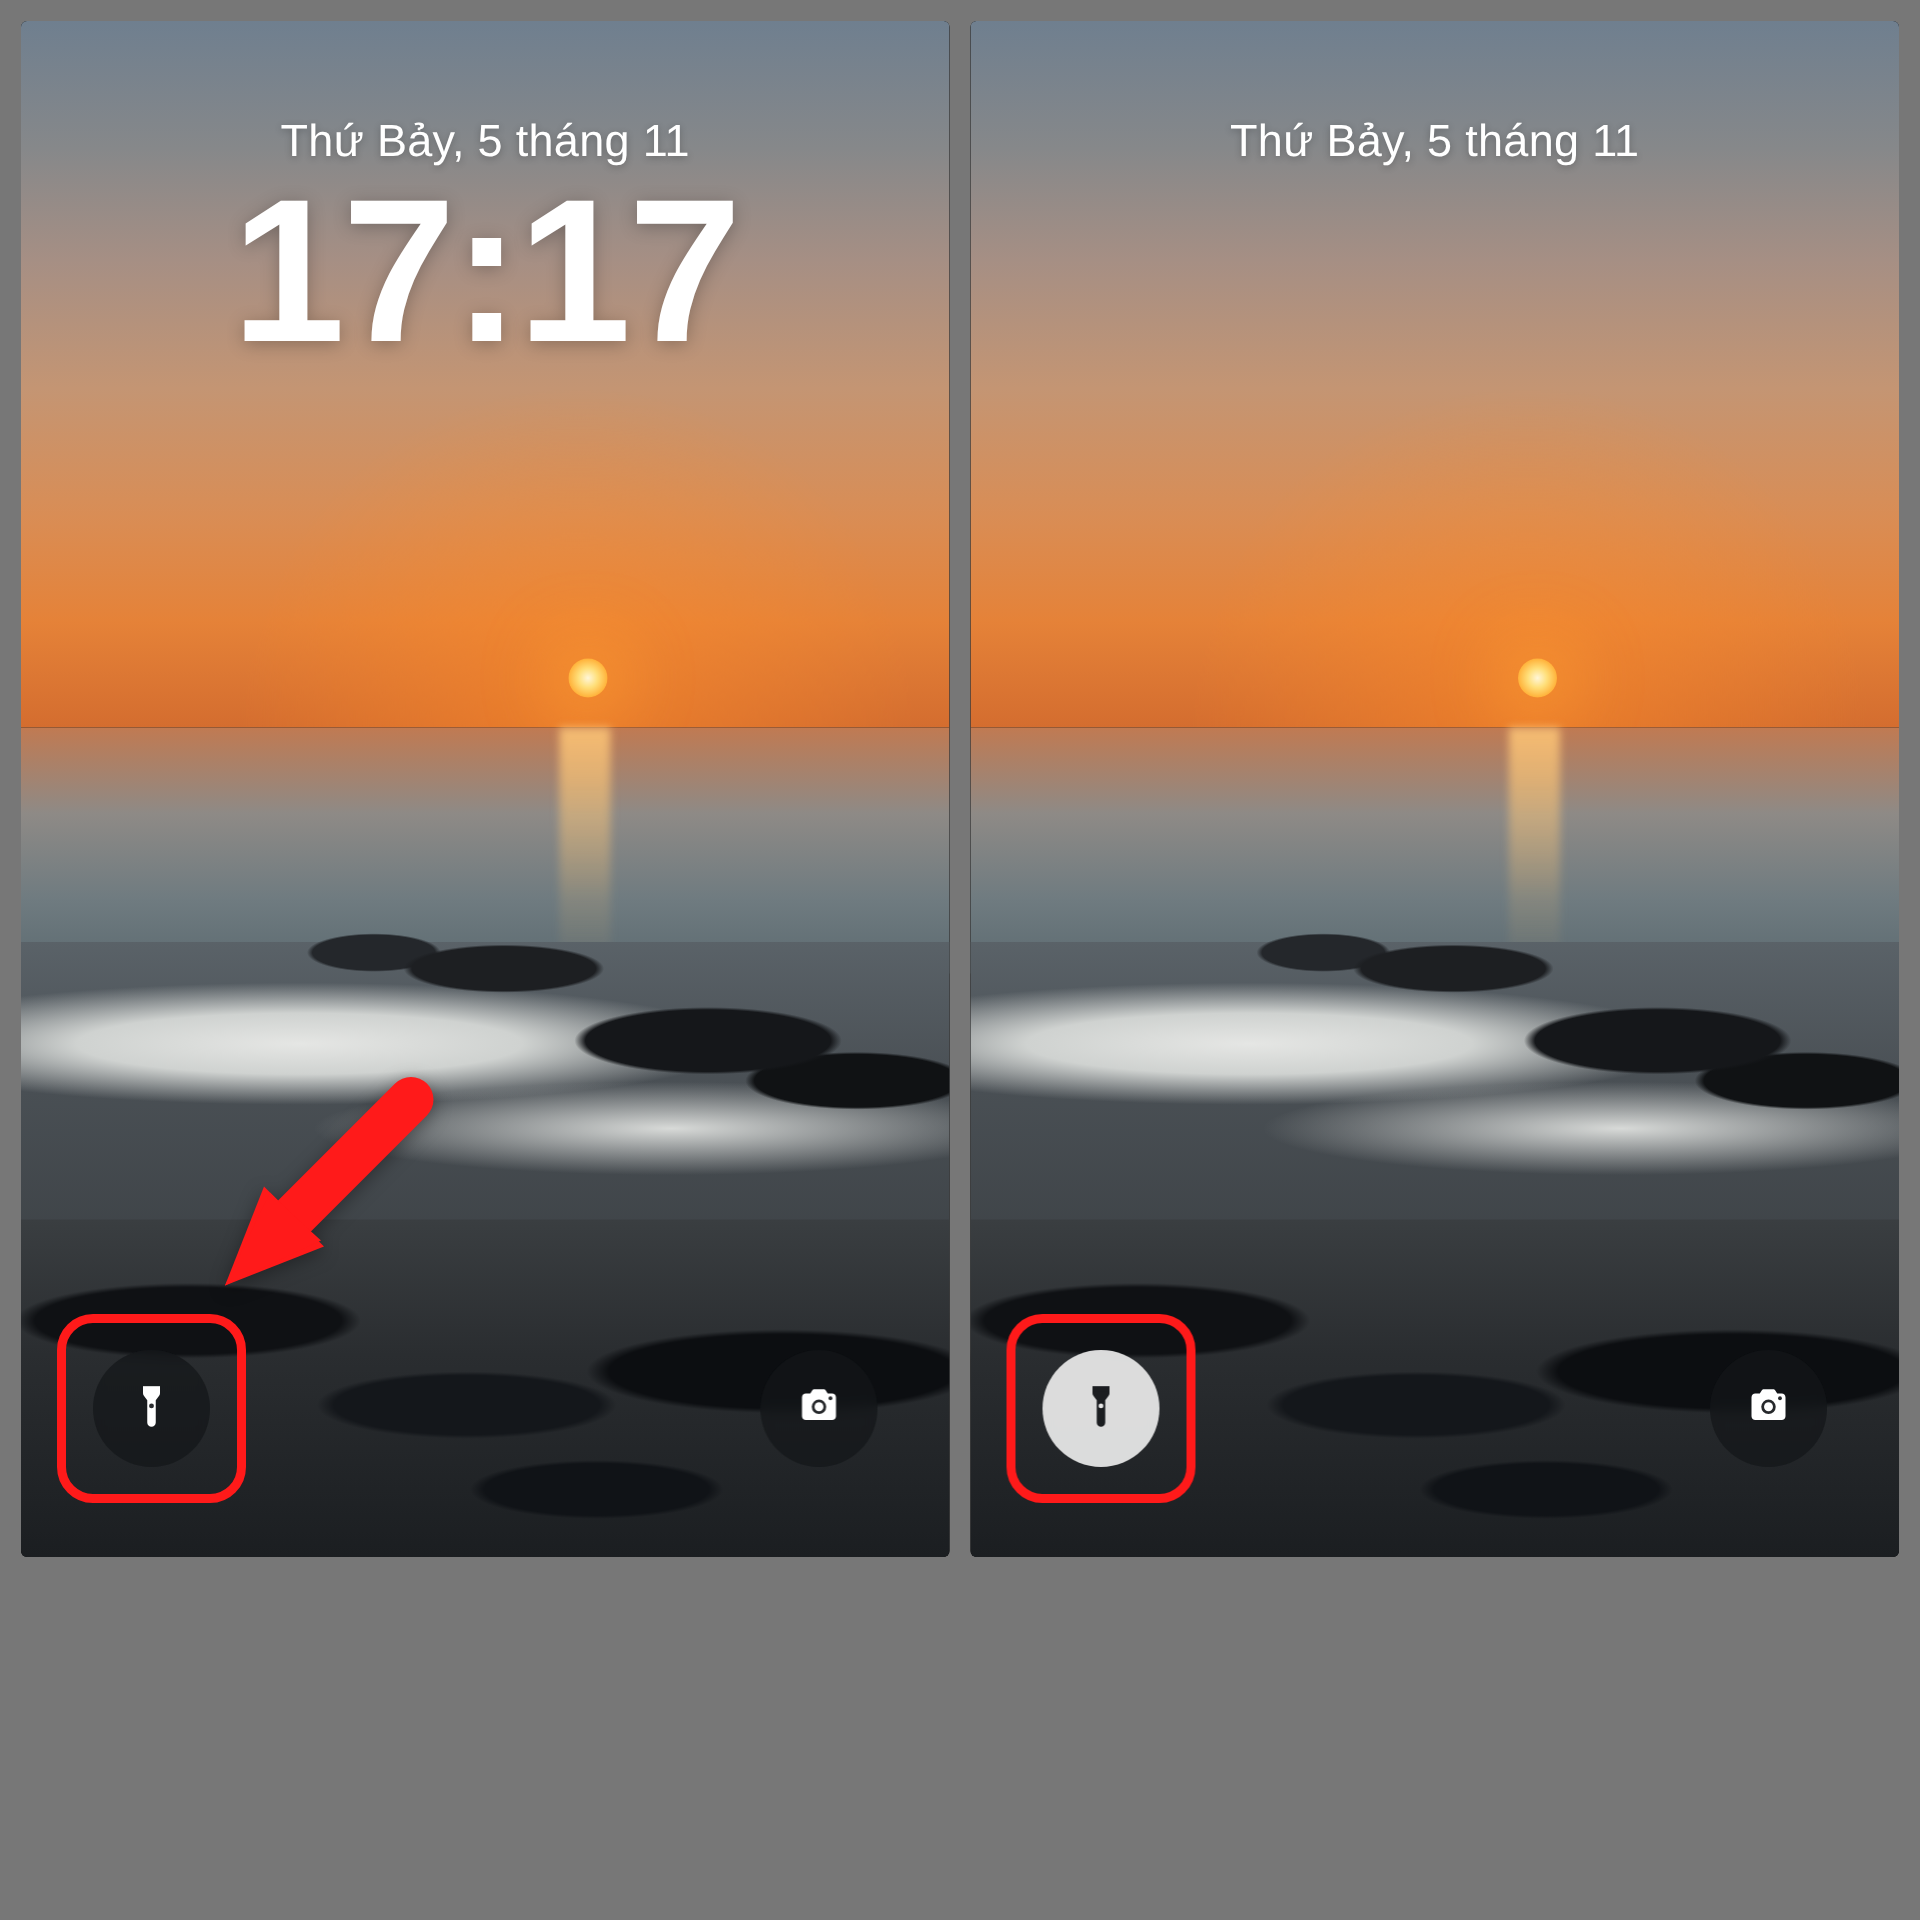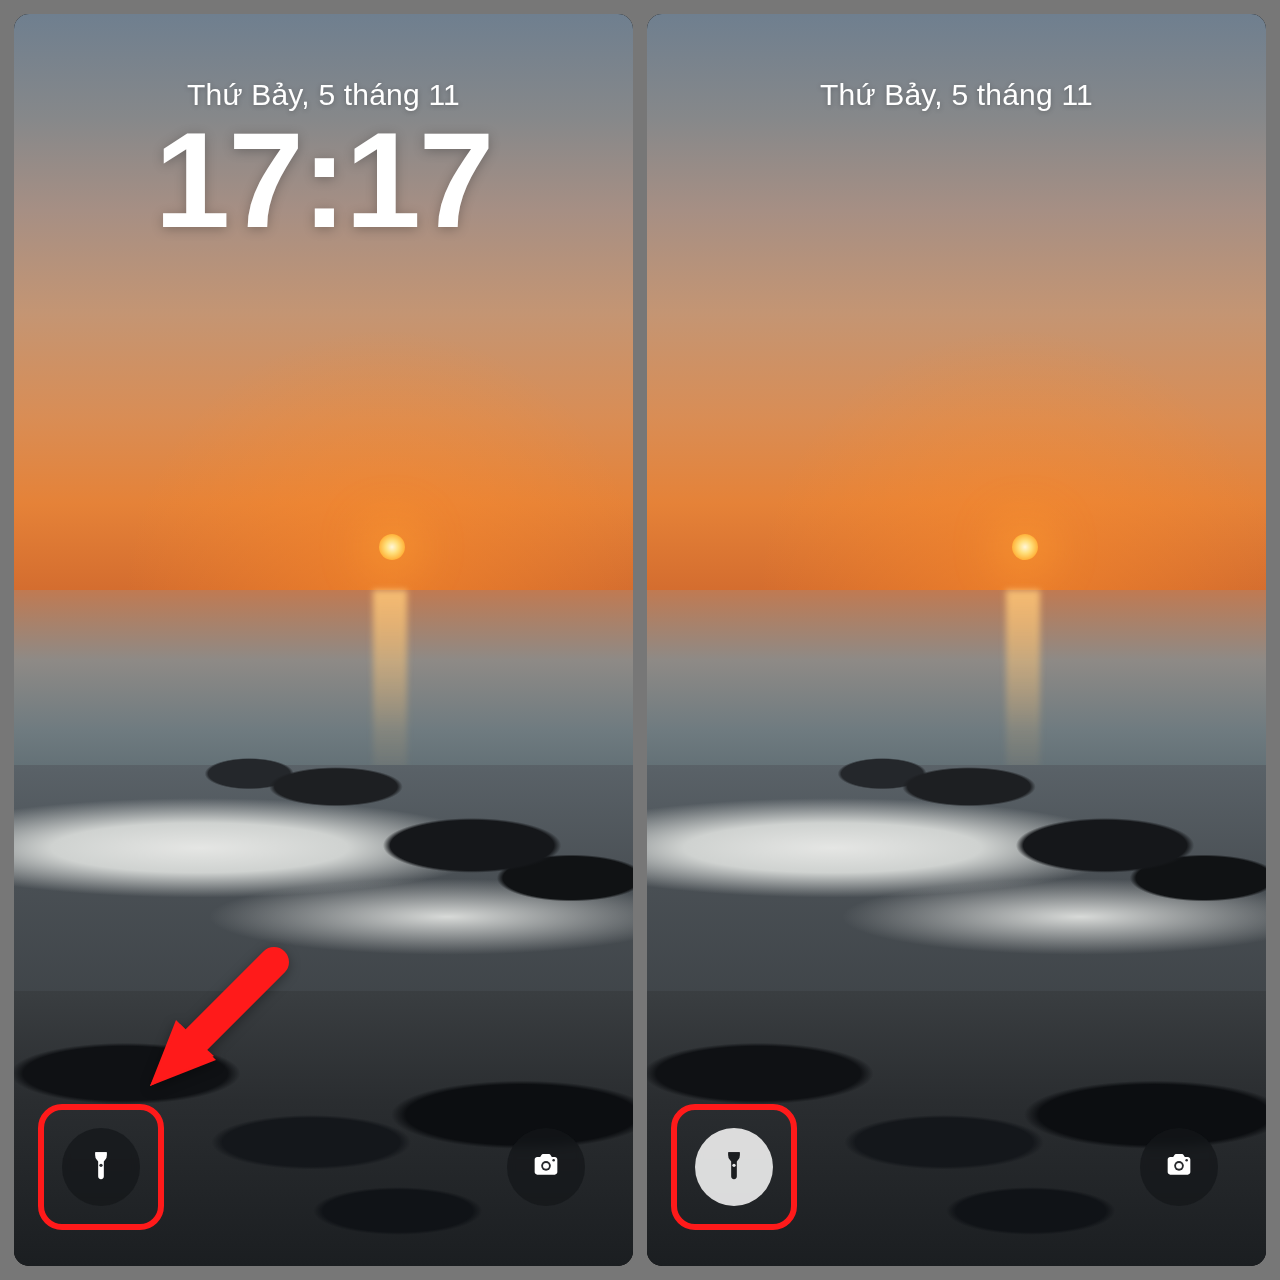--- a/index.html
+++ b/index.html
@@ -2,22 +2,22 @@
 <html><head>
 <meta charset="utf-8">
 <style>
   * { box-sizing: border-box; margin: 0; padding: 0; }
   html, body { width: 1280px; height: 1280px; overflow: hidden; font-family: -apple-system, "Helvetica Neue", Arial, sans-serif; }
   body { background: #777; display: flex; gap: 14px; padding: 14px; }
 
   .phone {
     position: relative;
     flex: 1 1 0;
-    height: 1252px;
-    border-radius: 15px;
+    height: 1024px;
+    border-radius: 4px;
     overflow: hidden;
     background: #000;
   }
 
   
   .wallpaper {
     position: absolute; inset: 0;
   }
   .sky {
     position: absolute; left:0; right:0; top:0; height: 46%;

